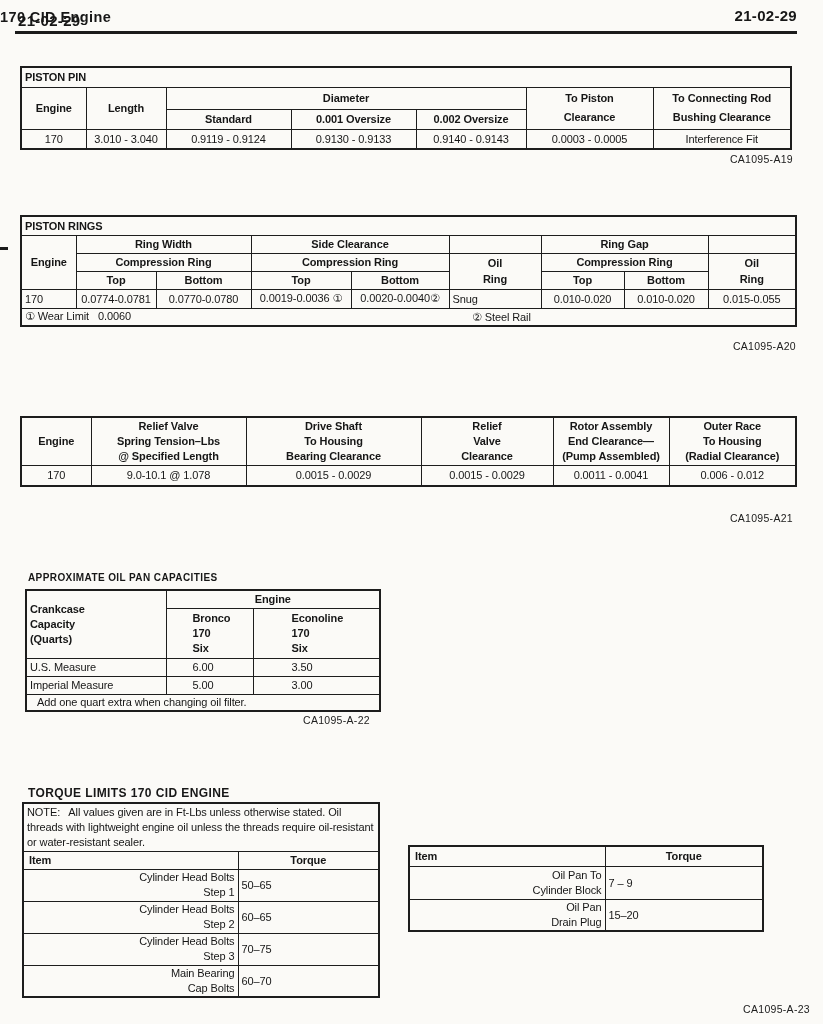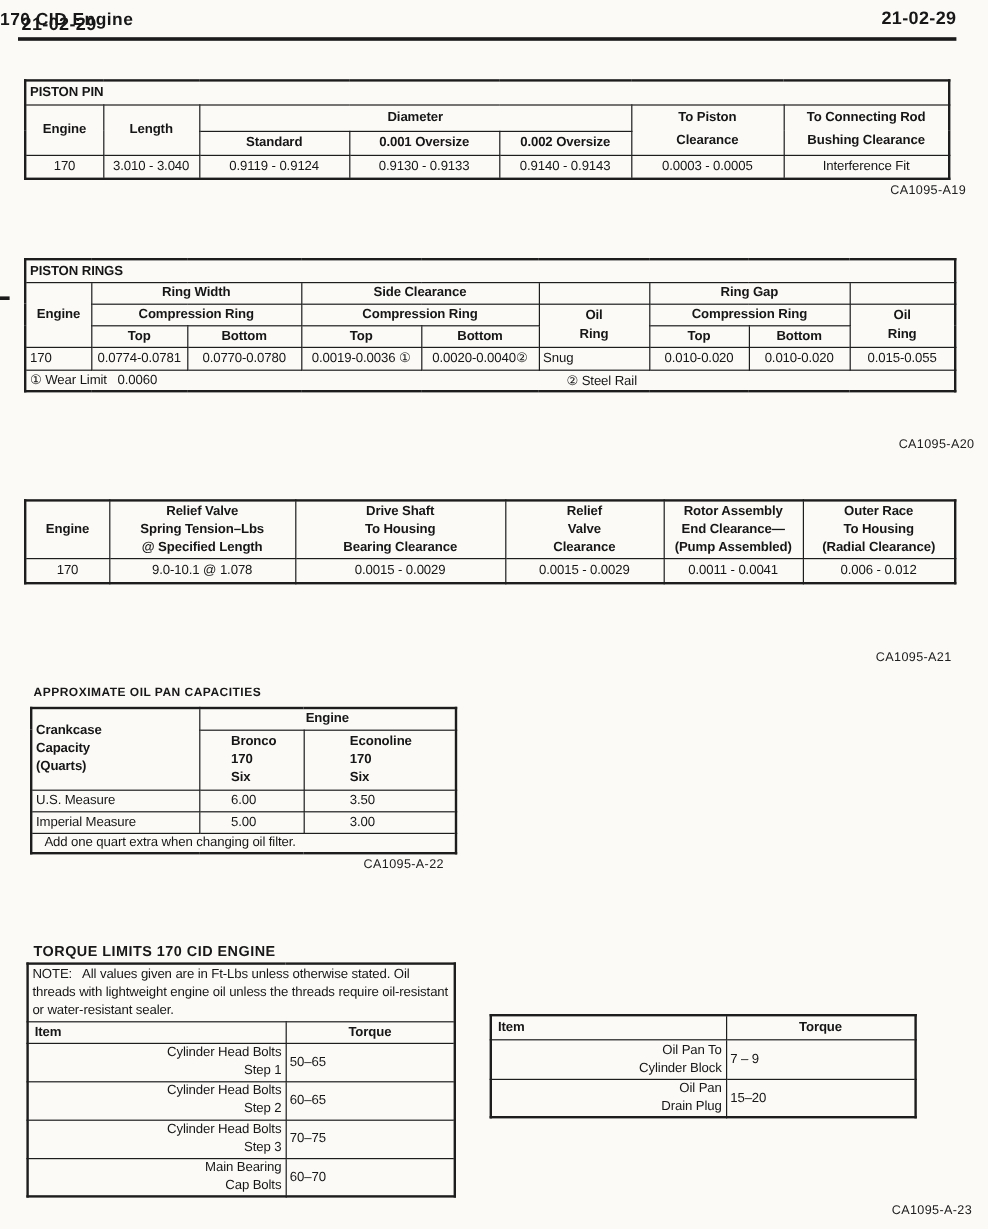--- a/index.html
+++ b/index.html
@@ -110,21 +110,21 @@
     <td class="v">170</td>
     <td class="v">3.010 - 3.040</td>
     <td class="v">0.9119 - 0.9124</td>
     <td class="v">0.9130 - 0.9133</td>
     <td class="v">0.9140 - 0.9143</td>
     <td class="v">0.0003 - 0.0005</td>
     <td class="v">Interference Fit</td>
   </tr>
 </tbody>
   </table>
-<div class="abs cap" style="right:18px; top:153px;">CA1095-A19</div>
+<div class="abs cap" style="right:30px; top:153px;">CA1095-A19</div>
 
 <table class="spec abs" style="left:20px; top:215px; width:775px;">
   <colgroup>
     <col style="width:55px">
       <col style="width:80px">
       <col style="width:95px">
       <col style="width:100px">
       <col style="width:98px">
     <col style="width:92px">
       <col style="width:83px">
@@ -176,21 +176,21 @@
     <td class="v">0.015-0.055</td>
   </tr>
   <tr style="height:18px">
     <td class="footrow" colspan="9">
       <span class="pre">① Wear Limit   0.0060</span>
       <span class="fn2">② Steel Rail</span>
     </td>
   </tr>
 </tbody>
   </table>
-<div class="abs cap" style="right:11px; top:340px;margin-top:24px;">CA1095-A20</div>
+<div class="abs cap" style="right:27px; top:340px;">CA1095-A20</div>
 
 <table class="spec abs" style="left:20px; top:416px; width:775px;">
   <colgroup>
     <col style="width:70px">
       <col style="width:155px">
       <col style="width:175px">
     <col style="width:132px">
       <col style="width:116px">
       <col style="width:127px">
   </colgroup>
@@ -226,21 +226,21 @@
   <tr style="height:21px">
     <td class="v">170</td>
     <td class="v">9.0-10.1 @ 1.078</td>
     <td class="v">0.0015 - 0.0029</td>
     <td class="v">0.0015 - 0.0029</td>
     <td class="v">0.0011 - 0.0041</td>
     <td class="v">0.006 - 0.012</td>
   </tr>
 </tbody>
   </table>
-<div class="abs cap" style="right:30px; top:542px;">CA1095-A21</div>
+<div class="abs cap" style="right:30px; top:512px;">CA1095-A21</div>
 
 <div class="abs" style="left:28px; top:572px; font-size:10px; font-weight:700; letter-spacing:0.4px;">APPROXIMATE OIL PAN CAPACITIES</div>
 <table class="spec abs" style="left:25px; top:589px; width:354px;">
   <colgroup>
       <col style="width:140px">
       <col style="width:87px">
       <col style="width:127px">
     </colgroup>
   <tbody>
       <tr style="height:18px">

